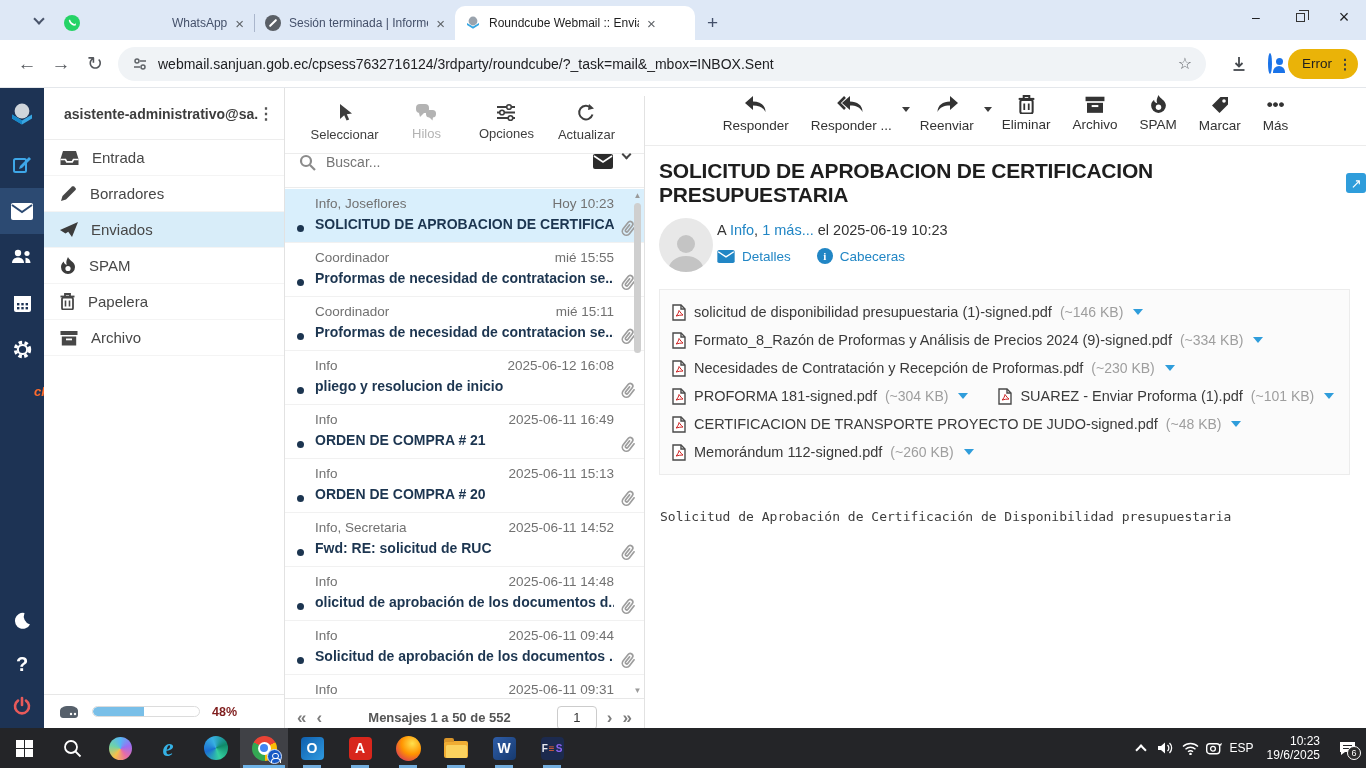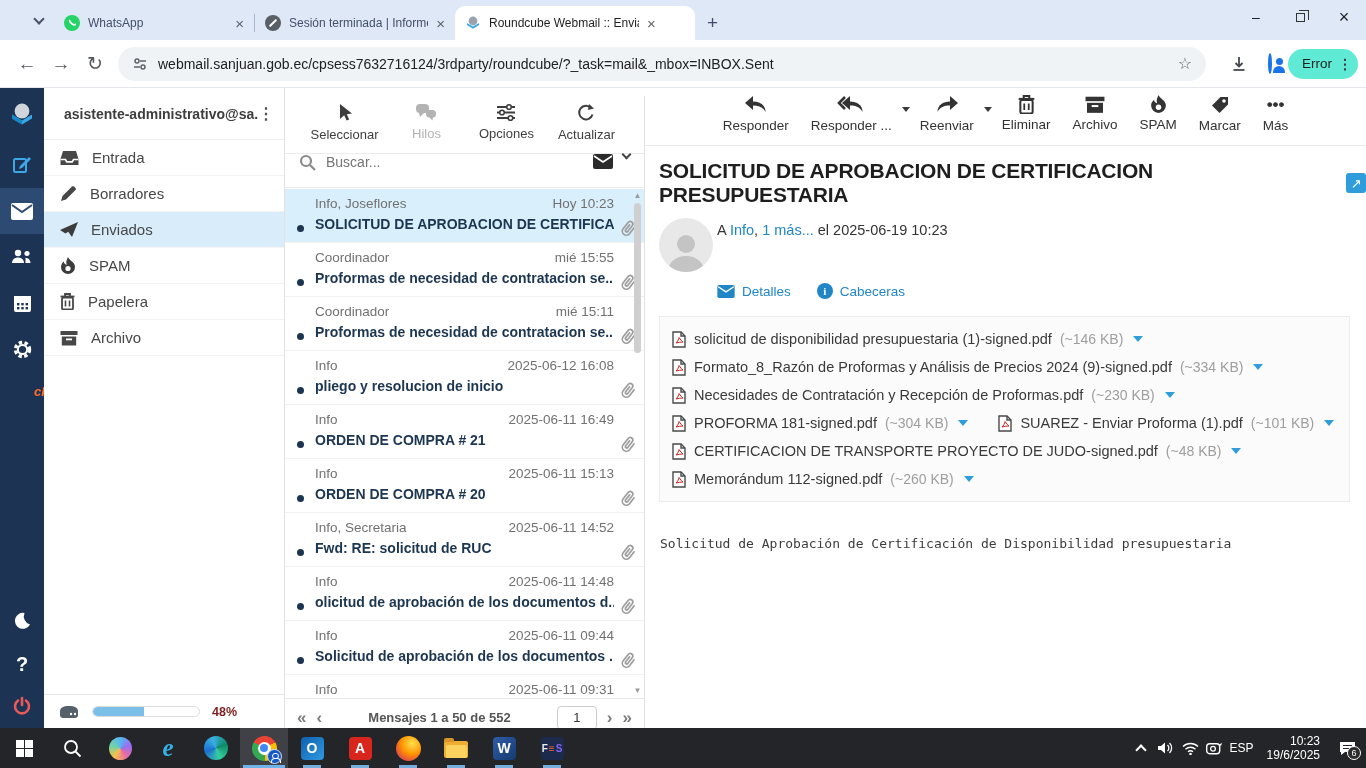--- a/index.html
+++ b/index.html
@@ -4,21 +4,21 @@
 <style>
   * { margin:0; padding:0; box-sizing:border-box; }
   html,body { width:1366px; height:768px; overflow:hidden; font-family:"Liberation Sans",sans-serif; background:#fff; }
   svg { display:block; }
 
   
   .tabstrip { position:absolute; top:0; left:0; width:1366px; height:40px; background:#dee8f6; display:flex; align-items:flex-end; }
   .tab-search-btn { position:absolute; left:26px; top:10px; width:26px; height:22px; color:#49546a; display:flex; align-items:center; justify-content:center; }
   .chev-down { width:8px; height:8px; border-right:2px solid #49546a; border-bottom:2px solid #49546a; transform:rotate(45deg); margin-top:-4px;}
   .tab { height:34px; display:flex; align-items:center; gap:8px; padding:0 10px; font-size:12px; color:#44506a; }
-  .tab .title { flex:1; white-space:nowrap; overflow:hidden; max-width:150px; }
+  .tab .title { flex:1; white-space:nowrap; overflow:hidden; max-width:150px;text-align:right; }
   .tab .tclose { font-size:15px; color:#5f6368; }
   .tab.inactive { width:200px; }
   .tab.active { width:240px; background:#fff; border-radius:10px 10px 0 0; color:#1f1f1f; }
   .tab-div { width:1px; height:18px; background:#aab6cc; margin-bottom:8px; }
   .newtab { font-size:19px; color:#44506a; margin:0 0 6px 12px; }
   .wincontrols { position:absolute; right:0; top:0; height:34px; display:flex; }
   .wc { width:44px; height:34px; display:flex; align-items:center; justify-content:center; color:#202124; font-size:14px; }
   .restore-glyph { width:9px; height:9px; border:1.4px solid #333; position:relative; background:#dee8f6;}
   .restore-glyph::before { content:""; position:absolute; left:2px; top:-4px; width:9px; height:9px; border:1.4px solid #333; border-left:none; border-bottom:none; }
 
@@ -30,21 +30,21 @@
 
   .btoolbar { position:absolute; top:40px; left:0; width:1366px; height:48px; background:#fff; border-bottom:1px solid #e4e7eb; display:flex; align-items:center; }
   .navbtn { font-size:19px; color:#54575c; width:34px; text-align:center; }
   .omnibox { height:34px; flex:1; margin:0 14px 0 6px; background:#f0f3f6; border-radius:17px; display:flex; align-items:center; padding:0 14px; gap:10px; }
   .omni-url { font-size:14px; color:#202124; }
   .star { font-size:16px; color:#5f6368; margin-left:auto; }
   .tbicon { margin:0 10px; color:#45494e; }
   .profile-ic { width:22px; height:22px; border-radius:50%; border:2px solid #1a73e8; position:relative; }
   .profile-ic::before { content:""; position:absolute; left:5.5px; top:3px; width:7px; height:7px; border-radius:50%; background:#1a73e8; }
   .profile-ic::after { content:""; position:absolute; left:3px; top:11px; width:12px; height:7px; border-radius:6px 6px 0 0; background:#1a73e8; }
-  .error-pill { height:30px; background:#5eead4; border-radius:16px; display:flex; align-items:center; padding:0 6px 0 14px; margin:0 8px 0 6px; font-size:13.5px; color:#1f1f1f; gap:6px; }
+  .error-pill { height:30px; background:#eab308; border-radius:16px; display:flex; align-items:center; padding:0 6px 0 14px; margin:0 8px 0 6px; font-size:13.5px; color:#1f1f1f; gap:6px; }
   .vdots { color:#3c4043; font-weight:bold; letter-spacing:0; font-size:14px; }
 
   
   .app { position:absolute; top:88px; left:0; width:1366px; height:640px; background:#fff; }
 
   .rail { position:absolute; left:0; top:0; width:44px; height:640px; background:#1d3354; display:flex; flex-direction:column; align-items:center; }
   .rail-item { width:44px; height:46px; display:flex; align-items:center; justify-content:center; color:#fff; }
   .rail-item.active { background:#2c4a72; }
   .rail-spacer { flex:1; }
   .cp-text { color:#ff6c2c; font-weight:bold; font-style:italic; font-size:13px; }
@@ -92,21 +92,21 @@
   .vtb-btn { display:flex; flex-direction:column; align-items:center; gap:3px; color:#333; font-size:13.5px; position:relative; padding:0 4px; }
   .vtb-caret { position:absolute; right:-8px; top:12px; width:0; height:0; border-left:4px solid transparent; border-right:4px solid transparent; border-top:5px solid #3c3c3c; }
   .subject-row { display:flex; align-items:center; gap:9px; margin:13px 0 0 14px; }
   .subject { font-size:21px; font-weight:bold; color:#1e1e1e; letter-spacing:-0.2px; }
   .extlink { width:20px; height:20px; border-radius:3px; background:#2f9ddb; color:#fff; font-size:13px; display:flex; align-items:center; justify-content:center; }
   .mhead { display:flex; gap:4px; margin:11px 0 0 14px; }
   .avatar { width:54px; height:54px; border-radius:50%; background:#e8e8e8; overflow:hidden; display:flex; align-items:flex-end; justify-content:center; }
   .meta1 { font-size:14.5px; color:#333; margin-top:4px; }
   .meta1 a { color:#2186c5; text-decoration:none; }
   .meta2 { display:flex; gap:26px; margin-top:10px; align-items:center; }
-  .meta-btn { display:flex; align-items:center; gap:7px; color:#2186c5; font-size:13.5px;margin-top:35px; }
+  .meta-btn { display:flex; align-items:center; gap:7px; color:#2186c5; font-size:13.5px; }
   .info-circ { width:16px; height:16px; border-radius:50%; background:#2186c5; color:#fff; font-size:11px; font-weight:bold; display:flex; align-items:center; justify-content:center; font-family:"Liberation Serif",serif; }
   .attachbox { margin:17px 16px 0 14px; border:1px solid #ececec; background:#fbfbfb; padding:8px 12px; display:flex; flex-wrap:wrap; column-gap:30px; }
   .attach { display:flex; align-items:center; gap:8px; height:28px; max-width:100%; }
   .attach-name { font-size:14.5px; color:#3a3a3a; white-space:nowrap; }
   .attach-size { font-size:14px; color:#9e9e9e; white-space:nowrap; }
   .attach-caret { width:0; height:0; border-left:5px solid transparent; border-right:5px solid transparent; border-top:6px solid #2f9ddb; margin-left:2px; }
   .mbody { margin:34px 0 0 15px; font-family:"DejaVu Sans Mono","Liberation Mono",monospace; font-size:13px; color:#3c3c3c; }
 
   
   .taskbar { position:absolute; bottom:0; left:0; width:1366px; height:40px; background:#242528; display:flex; align-items:center; }

